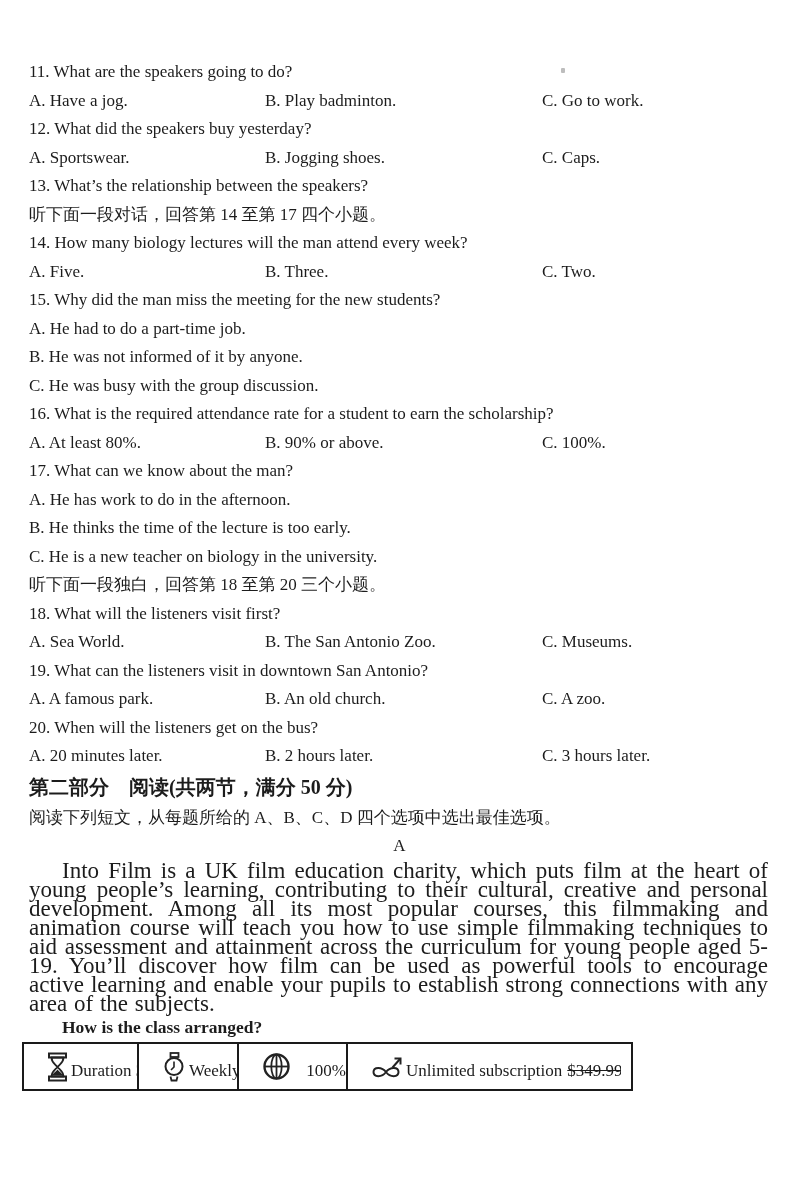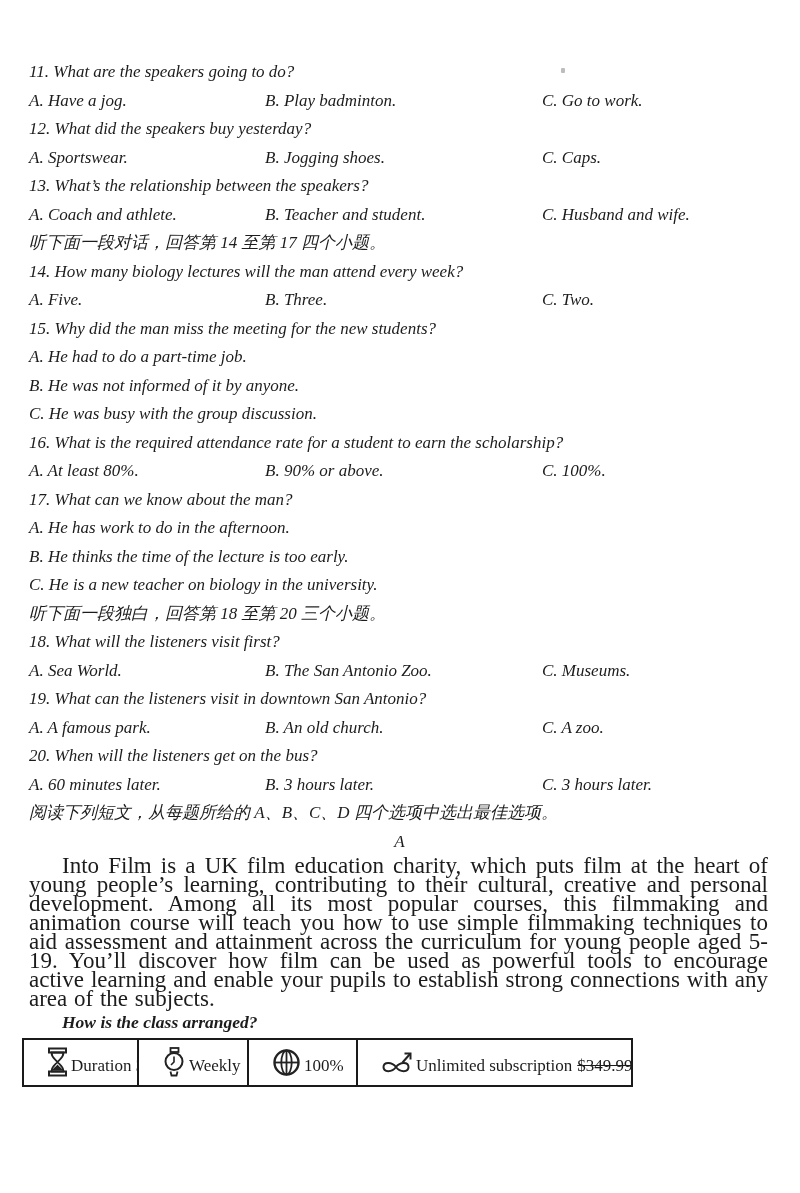--- a/index.html
+++ b/index.html
@@ -10,21 +10,21 @@
     color: #1c1c1c;
   }
   .page { position: relative; width: 800px; height: 1193px; overflow: hidden; background: #fff; }
   .artifact {
     position: absolute; left: 561px; top: 68px;
     width: 4px; height: 5px; background: #9a9a9a; opacity: .65; border-radius: 1px;
   }
   .content { padding: 58px 30px 0 29px; }
   .line {
     height: 28.5px; line-height: 28.5px;
-    font-size: 17px; white-space: nowrap; font-style: italic;
+    font-size: 17px; white-space: nowrap;
   }
   .opts { position: relative; }
   .o { position: absolute; top: 0; }
   .o1 { left: 0; }
   .o2 { left: 236px; }
   .o3 { left: 476px; margin-left: 37px; }
   .h2 { font-weight: bold; font-size: 20px; height: 33px; line-height: 33px; }
   .center { text-align: center; }
   .passage {
     font-size: 23px; line-height: 19px;
@@ -40,22 +40,22 @@
   }
   .cell {
     box-sizing: border-box;
     display: flex; align-items: center;
     padding-left: 22px;
     border-right: 2px solid #1a1a1a;
     overflow: hidden; white-space: nowrap;
   }
   .cell:last-child { border-right: none; border-radius: 13px; }
   .c1 { width: 115px; }
-  .c2 { width: 110px; }
-  .c3 { width: 109px; }
+  .c2 { width: 100px; }
+  .c3 { width: 109px; justify-content: space-between; }
   .c4 { width: 273px; }
   .icon { display: inline-flex; align-items: center; margin-right: 2px; }
   .icon svg { display: block; }
   .cell-text { font-size: 17px; position: relative; top: 4px; }
   .strike { text-decoration: line-through; margin-left: 5px; text-align: center; }
 </style>
 </head>
 <body>
 
 <div class="page">
@@ -70,25 +70,20 @@
     </div>
 
     <div class="line">12. What did the speakers buy yesterday?</div>
     <div class="line opts">
       <span class="o o1">A. Sportswear.</span>
       <span class="o o2">B. Jogging shoes.</span>
       <span class="o o3">C. Caps.</span>
     </div>
 
     <div class="line">13. What’s the relationship between the speakers?</div>
-    <div class="line opts">
-      <span class="o o1">A. Coach and athlete.</span>
-      <span class="o o2">B. Teacher and student.</span>
-      <span class="o o3">C. Husband and wife.</span>
-    </div>
 
     <div class="line">听下面一段对话，回答第 14 至第 17 四个小题。</div>
 
     <div class="line">14. How many biology lectures will the man attend every week?</div>
     <div class="line opts">
       <span class="o o1">A. Five.</span>
       <span class="o o2">B. Three.</span>
       <span class="o o3">C. Two.</span>
     </div>
 
@@ -120,25 +115,26 @@
 
     <div class="line">19. What can the listeners visit in downtown San Antonio?</div>
     <div class="line opts">
       <span class="o o1">A. A famous park.</span>
       <span class="o o2">B. An old church.</span>
       <span class="o o3">C. A zoo.</span>
     </div>
 
     <div class="line">20. When will the listeners get on the bus?</div>
     <div class="line opts">
-      <span class="o o1">A. 60 minutes later.</span>
-      <span class="o o2">B. 3 hours later.</span>
+      <span class="o o1">A. 20 minutes later.</span>
+      <span class="o o2">B. 2 hours later.</span>
       <span class="o o3">C. 3 hours later.</span>
     </div>
 
+    <div class="line h2">第二部分　阅读(共两节，满分 50 分)</div>
     <div class="line">阅读下列短文，从每题所给的 A、B、C、D 四个选项中选出最佳选项。</div>
     <div class="line center">A</div>
 
     <div class="passage">Into Film is a UK film education charity, which puts film at the heart of young people’s learning, contributing to their cultural, creative and personal development. Among all its most popular courses, this filmmaking and animation course will teach you how to use simple filmmaking techniques to aid assessment and attainment across the curriculum for young people aged 5-19. You’ll discover how film can be used as powerful tools to encourage active learning and enable your pupils to establish strong connections with any area of the subjects.</div>
 
     <div class="line heading">How is the class arranged?</div>
 
     <div class="info-table">
       <div class="cell c1">
         <span class="icon">

